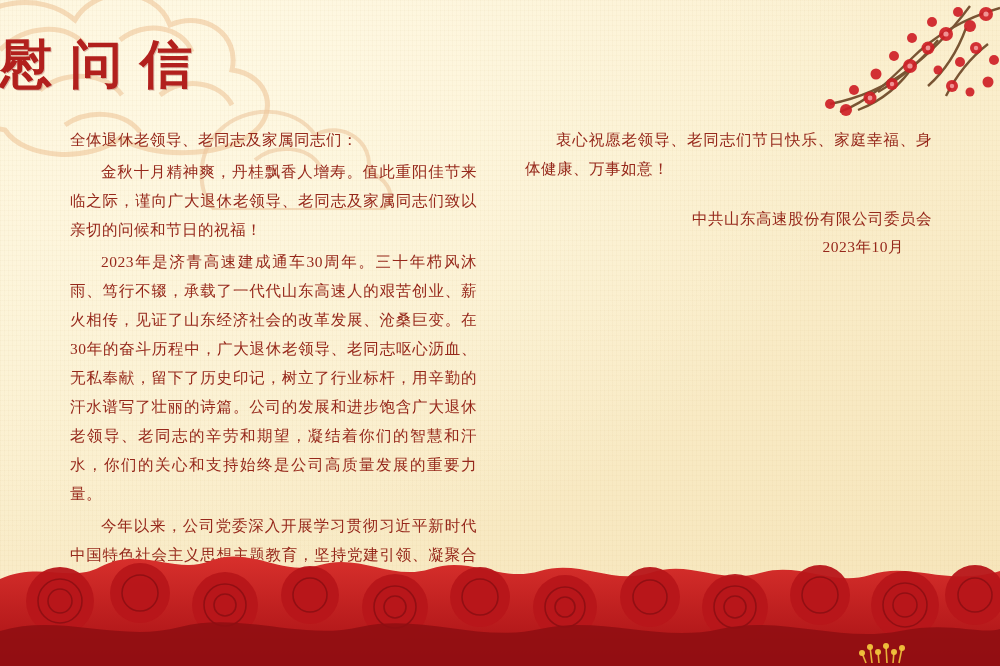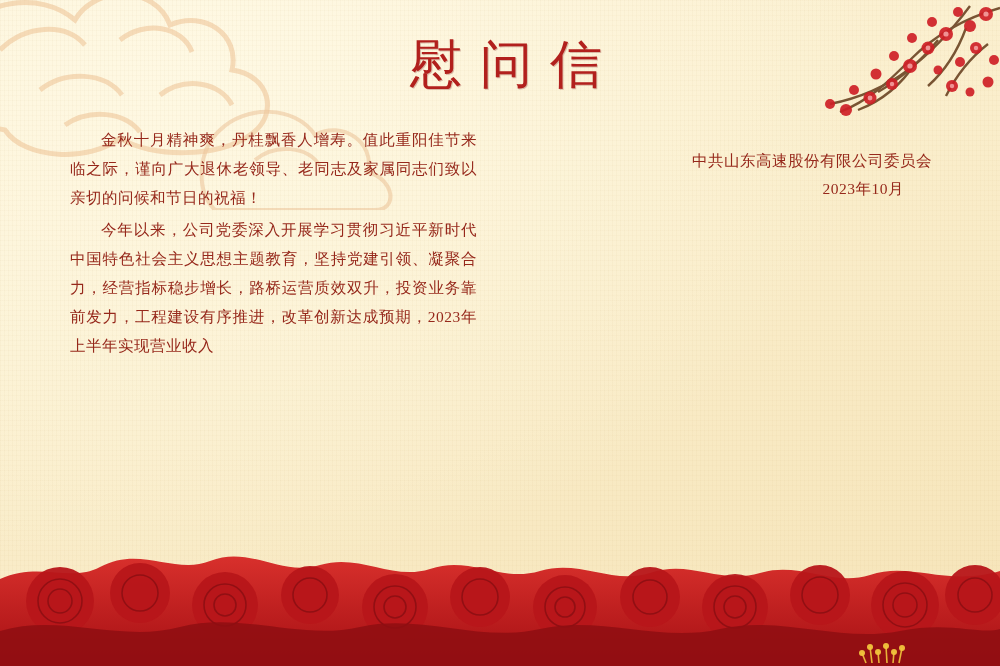--- a/index.html
+++ b/index.html
@@ -61,26 +61,26 @@
     width: 1000px;
     height: 135px;
   }
 
   
   .title {
     position: absolute;
     left: 0;
     top: 30px;
     width: 620px;
-    text-align: right;
+    text-align: left;
     font-size: 52px;
     letter-spacing: 18px;
     color: #b2201d;
     font-family: "Liberation Serif", "DejaVu Serif", serif;
-    font-weight: normal;
+    font-weight: bold;
     text-shadow: 1px 1px 0 rgba(120,10,10,0.25);
   }
 
   
   .letter {
     position: absolute;
     left: 70px;
     top: 125px;
     width: 862px;
     height: 430px;
@@ -182,25 +182,28 @@
       <circle cx="282" cy="86" r="2.2"></circle>
         <circle cx="306" cy="48" r="2.2"></circle>
     </g>
   </svg>
 
   <div class="title">慰问信</div>
 
   <div class="letter">
 
     <div class="col">
+      <p>全体退休老领导、老同志及家属同志们：</p>
       <p class="indent">金秋十月精神爽，丹桂飘香人增寿。值此重阳佳节来临之际，谨向广大退休老领导、老同志及家属同志们致以亲切的问候和节日的祝福！</p>
+      <p class="indent">2023年是济青高速建成通车30周年。三十年栉风沐雨、笃行不辍，承载了一代代山东高速人的艰苦创业、薪火相传，见证了山东经济社会的改革发展、沧桑巨变。在30年的奋斗历程中，广大退休老领导、老同志呕心沥血、无私奉献，留下了历史印记，树立了行业标杆，用辛勤的汗水谱写了壮丽的诗篇。公司的发展和进步饱含广大退休老领导、老同志的辛劳和期望，凝结着你们的智慧和汗水，你们的关心和支持始终是公司高质量发展的重要力量。</p>
       <p class="indent">今年以来，公司党委深入开展学习贯彻习近平新时代中国特色社会主义思想主题教育，坚持党建引领、凝聚合力，经营指标稳步增长，路桥运营质效双升，投资业务靠前发力，工程建设有序推进，改革创新达成预期，2023年上半年实现营业收入</p>
     </div>
 
     <div class="col">
+      <p class="indent">衷心祝愿老领导、老同志们节日快乐、家庭幸福、身体健康、万事如意！</p>
 
       <div class="signature">
         <span class="sig-line">中共山东高速股份有限公司委员会</span>
         <span class="sig-date">2023年10月</span>
       </div>
     </div>
 
   </div>
 
   <svg class="peony-band" viewBox="0 0 1000 135" preserveAspectRatio="none">

